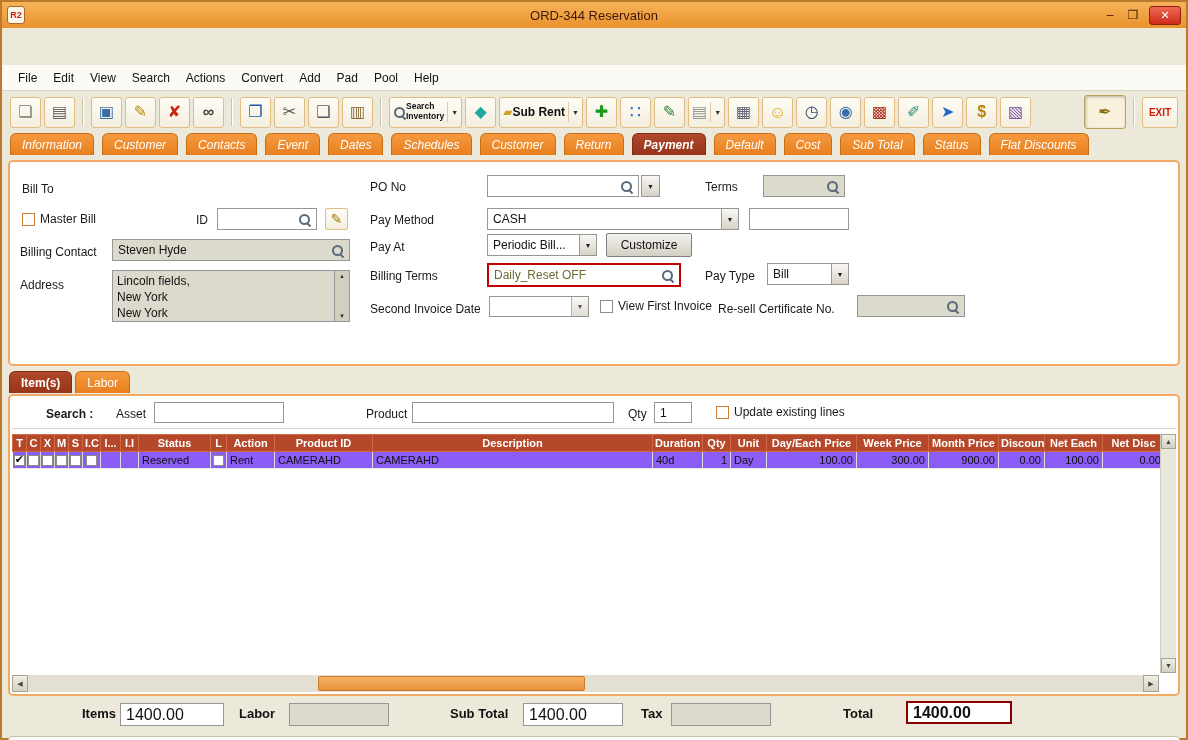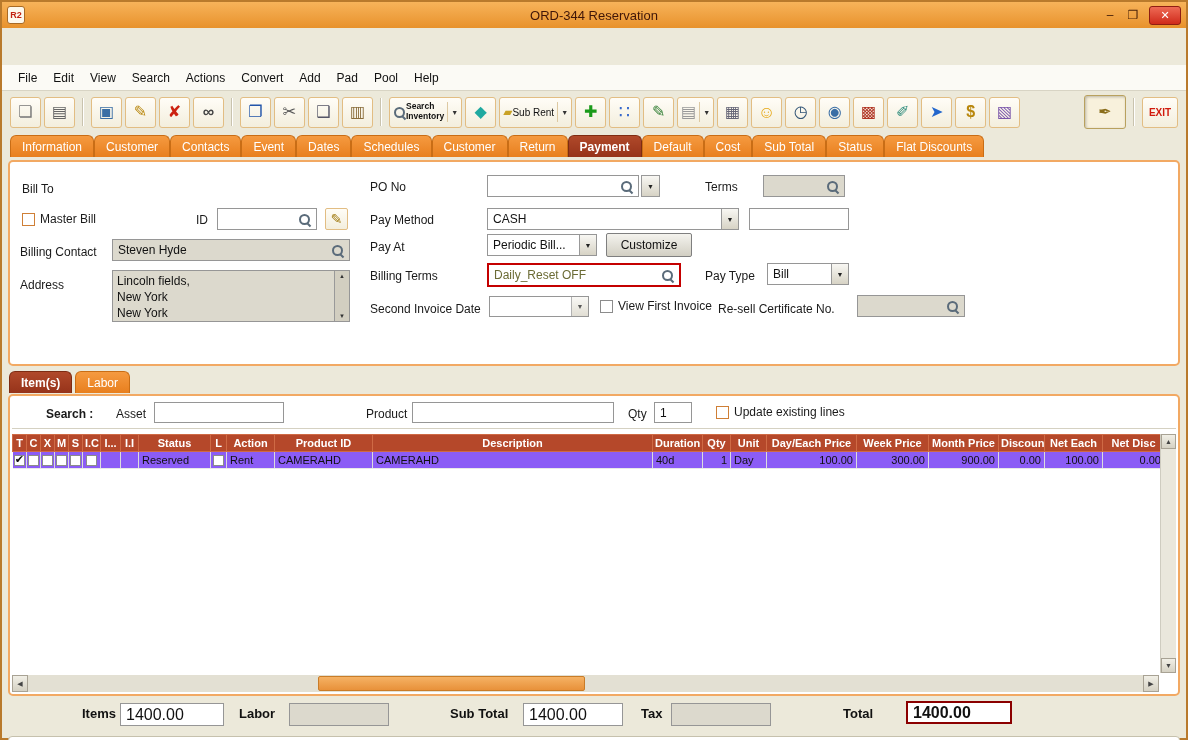--- a/index.html
+++ b/index.html
@@ -19,32 +19,32 @@
   .menubar { flex:0 0 26px; background:#fbfaf5; border-bottom:1px solid #d8d4c4; display:flex; align-items:center; padding:0 8px; font-size:12px; color:#111;margin-top:37px; }
   .menu-item { padding:4px 8px; }
 
   
   .toolbar { flex:0 0 42px; display:flex; align-items:center; padding:0 8px; gap:3px; }
   .tbtn { height:31px; min-width:31px; background:linear-gradient(#fffdf7,#f3eedd); border:1px solid #e2bd83; border-radius:3px; display:flex; align-items:center; justify-content:center; font-size:16px; padding:0 3px; cursor:default; }
   .tbtn .g { line-height:1; }
   .tsep { width:2px; height:28px; border-left:1px solid #c9c3ae; border-right:1px solid #ffffff; margin:0 4px; }
   .tbtn .dd { font-size:7px; color:#333; border-left:1px solid #ddc9a2; padding-left:3px; margin-left:3px; height:20px; display:flex; align-items:center; }
   .lbl2 { font-size:8.5px; font-weight:bold; line-height:1.15; text-align:left; color:#111; }
-  .lbl1 { font-size:10px; font-weight:normal; color:#111; }
+  .lbl1 { font-size:12px; font-weight:bold; color:#111; }
   .tbtn.pressed { background:#f8f1dc; border:1px solid #b9a15e; box-shadow:inset 1px 1px 3px rgba(0,0,0,.25); min-width:42px; height:34px; }
   .tbtn.exitbtn { color:#d11b0e; font-weight:bold; font-size:10px; min-width:36px; }
   .spacer { flex:1; }
 
   
   .mag { display:inline-block; width:13px; height:13px; position:relative; flex:0 0 auto; }
   .mag::before { content:""; position:absolute; left:1px; top:1px; width:7px; height:7px; border:2px solid #5a6b7a; border-radius:50%; }
   .mag::after { content:""; position:absolute; left:9px; top:9px; width:5px; height:2px; background:#5a6b7a; transform:rotate(45deg); transform-origin:left center; }
 
   
-  .tabbar { flex:0 0 26px; display:flex; align-items:center; padding:0 0 0 8px; gap:0; }
+  .tabbar { flex:0 0 26px; display:flex; align-items:flex-start; padding:0 0 0 8px; gap:8px;font-style:italic; }
   .tab { height:22px; padding:0 11px; display:flex; align-items:center; background:linear-gradient(#f59a40,#e87f1e); color:#fff; font-size:12px; border:1px solid #c96d15; border-bottom:none; border-radius:6px 6px 0 0; white-space:nowrap; }
   .tab.active { background:linear-gradient(#b0492a,#96331a); border-color:#7e2c12; font-weight:bold; }
 
   
   .panel { margin:1px 6px 0; background:#fff; border:2px solid #f2a963; border-radius:5px; position:relative; }
   #payment-panel { height:206px; flex:0 0 auto; }
   .flabel { position:absolute; font-size:12px; color:#1a1a1a; white-space:nowrap; }
   .fld { position:absolute; height:22px; border:1px solid #969696; background:#fff; display:flex; align-items:center; font-size:12px; padding:0 5px; color:#111; overflow:hidden; white-space:nowrap; }
   .fld.gray { background:#dcd9cd; }
   .fld .mag { margin-left:auto; }

